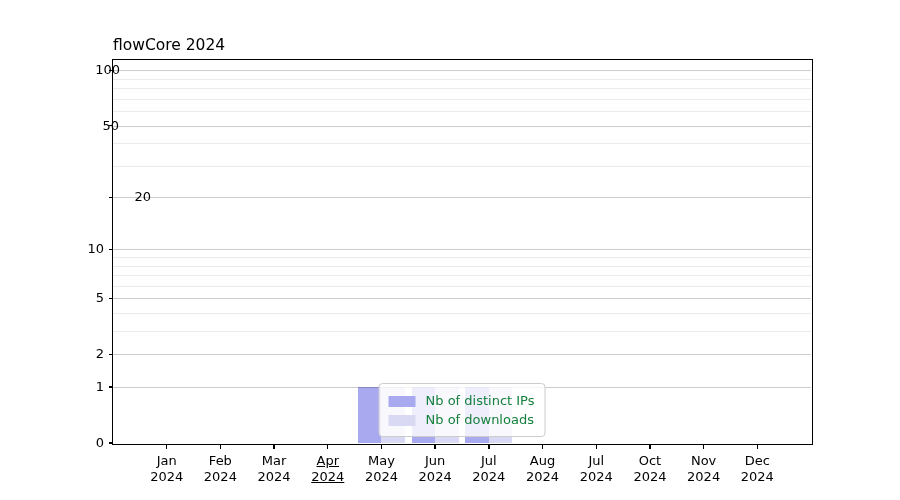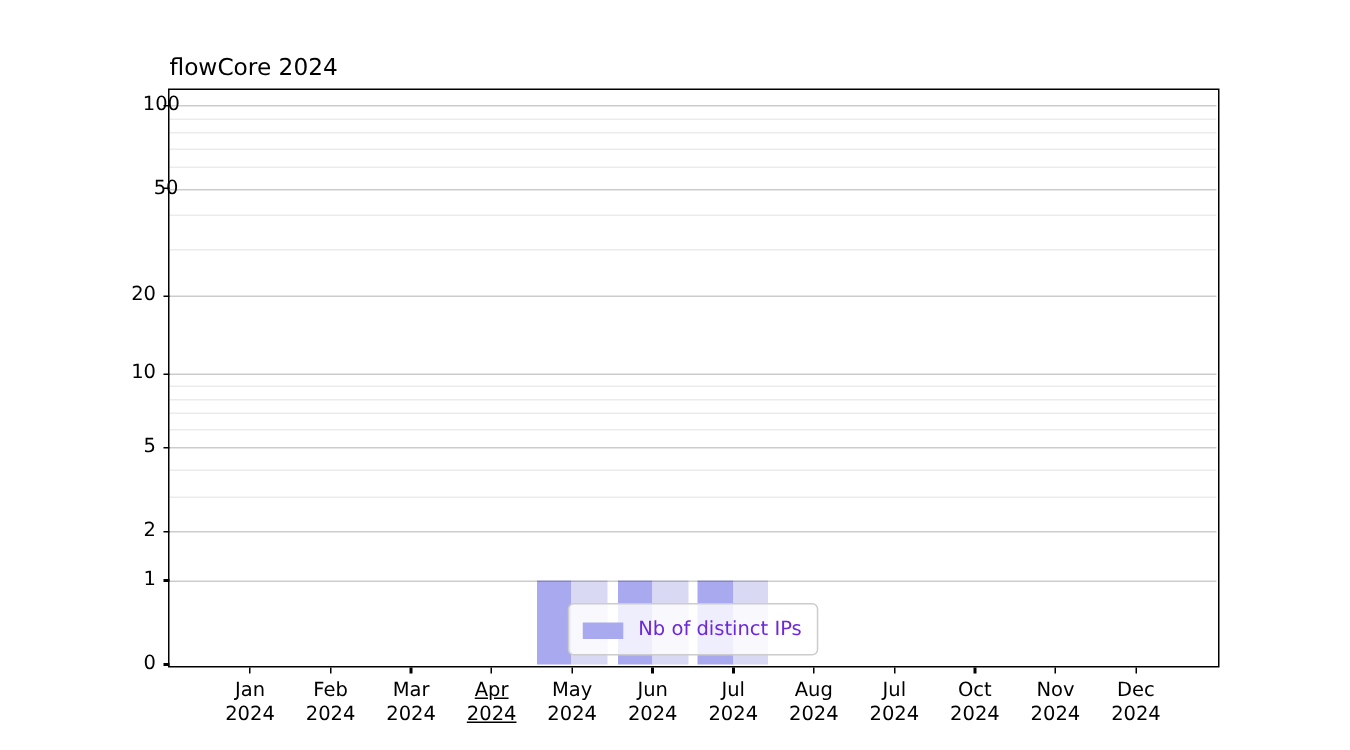--- a/index.html
+++ b/index.html
@@ -28,21 +28,21 @@
   .x-tick-label {
     position:absolute; width:56px; text-align:center; font-size:13px; line-height:16px;
   }
   .legend {
     position:absolute; left:462px; bottom:63px; transform:translateX(-50%);
     background:rgba(255,255,255,0.8); border:1px solid #cccccc; border-radius:4px;
     padding:6px 10px 5px 9px; z-index:5; white-space:nowrap;
   }
   .legend-row { display:flex; align-items:center; height:16px; margin:3px 0; }
   .legend-swatch { display:inline-block; width:27px; height:11px; margin-right:10px; flex:0 0 auto; }
-  .legend-label { font-size:13px; line-height:16px; color:#6d28d9; }
+  .legend-label { font-size:13px; line-height:16px; color:#15803d; }
 </style>
 </head>
 <body>
 
 <div class="figure">
   <div class="chart-title">flowCore 2024</div>
 
   <div class="plot-area" id="plot">
       <div class="bar" style="left: 244.837px; top: 327.051px; width: 23.6246px; height: 55.9492px; background: rgb(169, 169, 239);"></div>
       <div class="bar" style="left: 298.529px; top: 327.051px; width: 23.6246px; height: 55.9492px; background: rgb(169, 169, 239);"></div>
@@ -69,30 +69,34 @@
       <div class="gridline major" style="top: 238.373px;"></div>
       <div class="gridline major" style="top: 294.323px;"></div>
       <div class="gridline major" style="top: 327.051px;"></div>
     </div>
 
   <div class="legend">
     <div class="legend-row">
       <span class="legend-swatch" id="swatch-0" style="background: rgb(169, 169, 239);"></span>
       <span class="legend-label">Nb of distinct IPs</span>
     </div>
+    <div class="legend-row">
+      <span class="legend-swatch" id="swatch-1" style="background: rgb(217, 217, 243);"></span>
+      <span class="legend-label">Nb of downloads</span>
+    </div>
   </div>
 
   <div class="frame"></div>
   <div id="axes-layer">
       <div class="y-tick-mark" style="position: absolute; left: 108.5px; top: 69.7781px;"></div>
       <div class="y-tick-label" style="width: 104px; top: 62.4781px; padding-left: 16px;">100</div>
       <div class="y-tick-mark" style="position: absolute; left: 108.5px; top: 124.932px;"></div>
       <div class="y-tick-label" style="width: 104px; top: 117.632px; margin-left: 15px;">50</div>
       <div class="y-tick-mark" style="position: absolute; left: 108.5px; top: 196.553px;"></div>
-      <div class="y-tick-label" style="width: 104px; top: 189.253px;">20</div>
+      <div class="y-tick-label" style="width: 104px; top: 189.253px; margin-left: 47px;">20</div>
       <div class="y-tick-mark" style="position: absolute; left: 108.5px; top: 248.747px;"></div>
       <div class="y-tick-label" style="width: 104px; top: 241.447px;">10</div>
       <div class="y-tick-mark" style="position: absolute; left: 108.5px; top: 297.673px;"></div>
       <div class="y-tick-label" style="width: 104px; top: 290.373px;">5</div>
       <div class="y-tick-mark" style="position: absolute; left: 108.5px; top: 353.623px;"></div>
       <div class="y-tick-label" style="width: 104px; top: 346.323px;">2</div>
       <div class="y-tick-mark" style="position: absolute; left: 108.5px; top: 386.351px;"></div>
       <div class="y-tick-label" style="width: 104px; top: 379.051px;">1</div>
       <div class="y-tick-mark" style="position: absolute; left: 108.5px; top: 442.3px;"></div>
       <div class="y-tick-label" style="width: 104px; top: 435px;">0</div>

